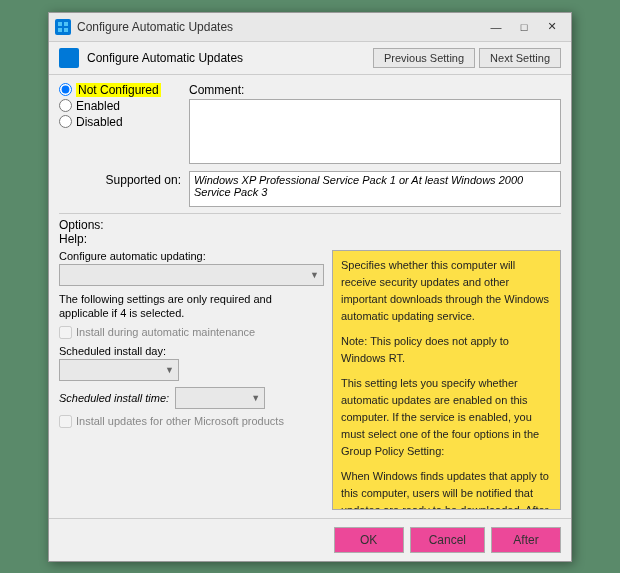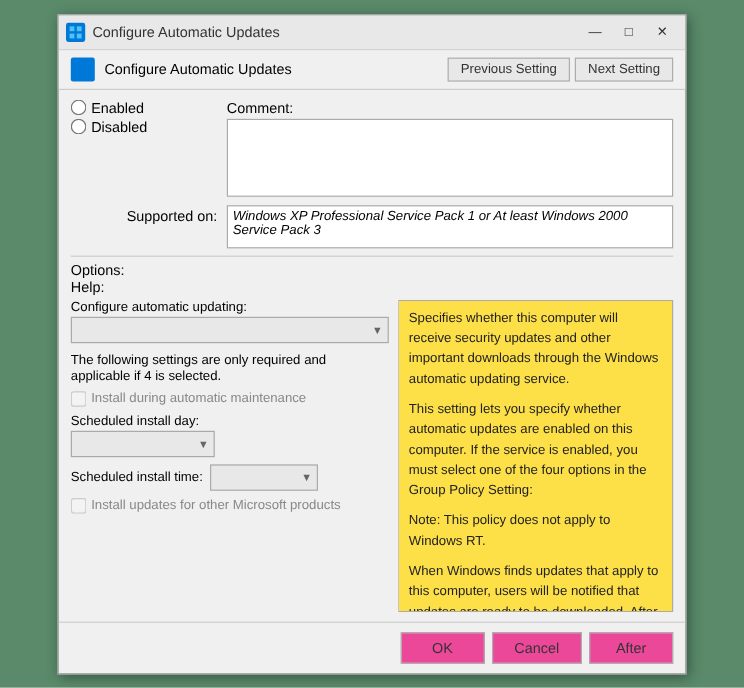--- a/index.html
+++ b/index.html
@@ -204,20 +204,21 @@
     }
     .checkbox-row input[type="checkbox"] { margin: 0; }
     .inline-dropdown {
       display: flex;
       align-items: center;
       gap: 6px;
     }
     .inline-dropdown .field-label {
       margin-bottom: 0;
       white-space: nowrap;
+      font-style: italic;
     }
     .small-dropdown {
       width: 90px;
       height: 22px;
       border: 1px solid #aaa;
       background: #e8e8e8;
       display: flex;
       align-items: center;
       padding: 0 4px;
       justify-content: space-between;
@@ -281,20 +282,24 @@
     <div class="nav-buttons">
       <button class="nav-btn">Previous Setting</button>
       <button class="nav-btn">Next Setting</button>
     </div>
   </div>
 
   <div class="content">
 
     <div style="display:flex; gap:0; margin-bottom:4px;">
       <div class="radio-group">
+        <div class="radio-item selected">
+          <input type="radio" name="cfg" checked="" style="">
+          <label>Not Configured</label>
+        </div>
         <div class="radio-item">
           <input type="radio" name="cfg" style="">
           <label>Enabled</label>
         </div>
         <div class="radio-item">
           <input type="radio" name="cfg" style="">
           <label>Disabled</label>
         </div>
       </div>
       <div style="flex:1;">
@@ -350,22 +355,22 @@
         </div>
         <div class="checkbox-row">
           <input type="checkbox" disabled="" style="">
           <span>Install updates for other Microsoft products</span>
         </div>
       </div>
 
       <div class="right-col">
         <div class="help-text">
           <p>Specifies whether this computer will receive security updates and other important downloads through the Windows automatic updating service.</p>
+          <p>Note: This policy does not apply to Windows RT.</p>
           <p>This setting lets you specify whether automatic updates are enabled on this computer. If the service is enabled, you must select one of the four options in the Group Policy Setting:</p>
-          <p>Note: This policy does not apply to Windows RT.</p>
           <p>When Windows finds updates that apply to this computer, users will be notified that updates are ready to be downloaded. After going to Windows Update, users can download and install any available updates.</p>
 
         </div>
       </div>
     </div>
   </div>
 
   <div class="bottom-buttons">
     <button class="bottom-btn">OK</button>
     <button class="bottom-btn">Cancel</button>

